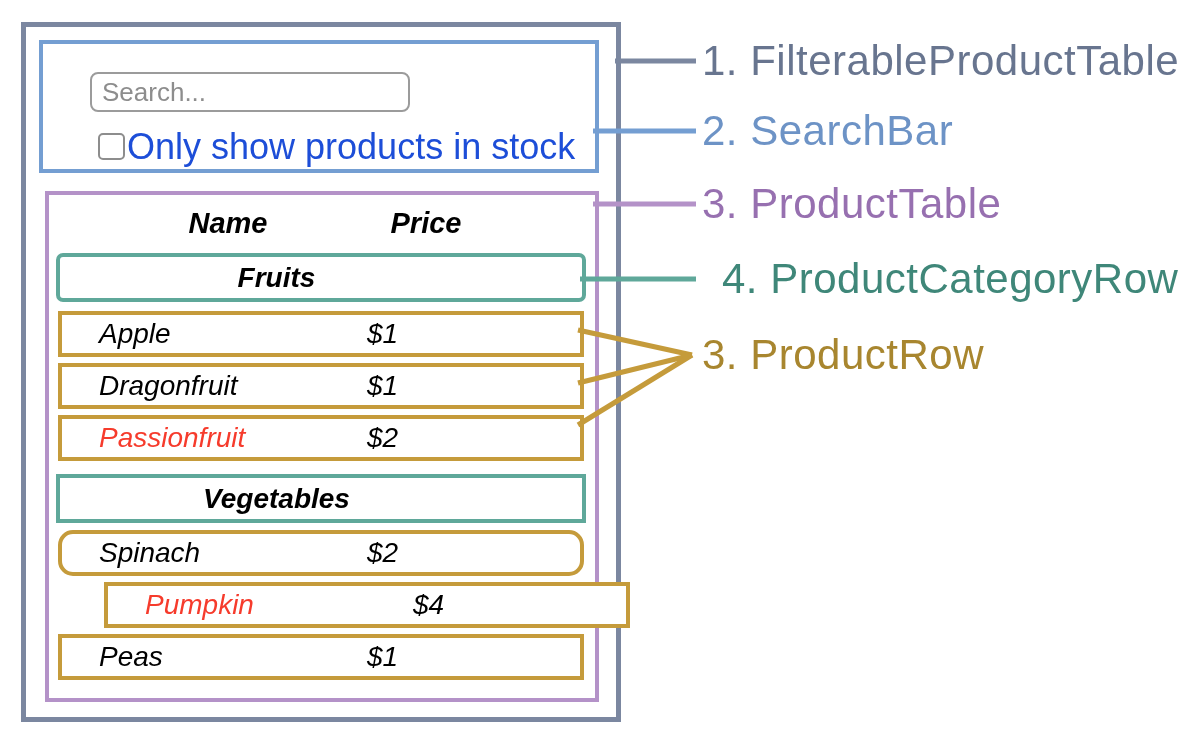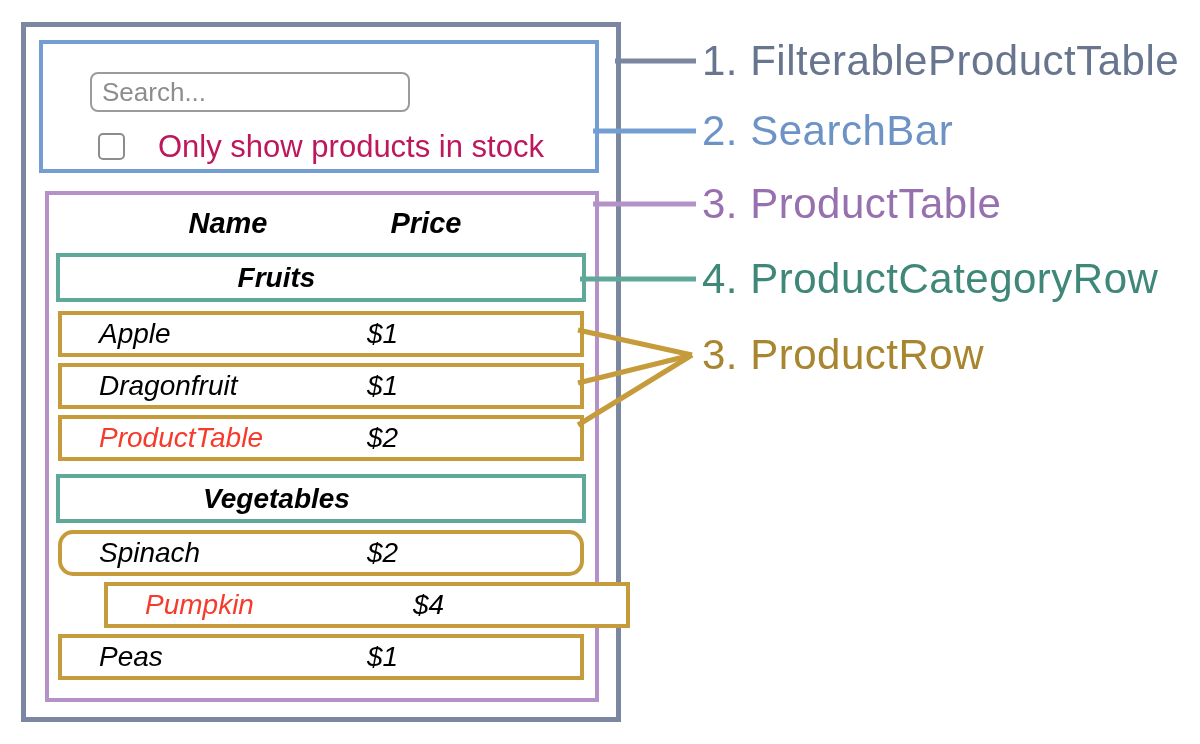--- a/index.html
+++ b/index.html
@@ -23,37 +23,37 @@
     padding:0 0 0 10px; outline:none; background:#fff;
   }
   .search-input::placeholder { color:var(--muted); opacity:1; }
 
   .checkbox-row { position:absolute; left:55px; top:88px; display:flex; align-items:center; }
   .checkbox {
     width:27px; height:27px; box-sizing:border-box;
     border:2px solid var(--muted); border-radius:5px; background:#fff;
     flex:0 0 auto; cursor:pointer;
   }
-  .checkbox-label { margin-left:33px; font-size:31px; line-height:29px; color:#be185d; white-space:nowrap; }
+  .checkbox-label { margin-left:2px; font-size:36px; line-height:29px; color:#1d4ed8; white-space:nowrap; }
 
   
   .hdr { position:absolute; top:12px; transform:translateX(-50%);
          font-size:29px; font-weight:bold; white-space:nowrap; }
   .hdr-name  { left:179px; }
   .hdr-price { left:377px; }
 
   .cat-row {
     position:absolute; left:7px; width:530px; height:49px;
     box-sizing:border-box; border:4px solid var(--categoryrow_border); background:#fff;
   }
   .cat-row .cat-label {
     position:absolute; left:0; top:0; width:433px; height:41px;
     text-align:center; line-height:41px; font-size:28px; font-weight:bold;
   }
-  .cat-fruits     { top:58px;  }
+  .cat-fruits     { top:58px;border-radius:7px;  }
   .cat-vegetables { top:279px; }
 
   .prod-row {
     position:absolute; left:9px; width:526px; height:46px;
     box-sizing:border-box; border:4px solid var(--productrow_border); background:#fff;
   }
   .prod-row .name  { position:absolute; left:37px;  top:0; line-height:38px; font-size:28px; white-space:nowrap; }
   .prod-row .price { position:absolute; left:305px; top:0; line-height:38px; font-size:28px; white-space:nowrap; }
   .row-apple        { top:116px; }
   .row-dragonfruit  { top:168px; }
@@ -62,21 +62,21 @@
   .row-pumpkin      { top:387px;margin-left:46px; }
   .row-peas         { top:439px; }
   .out-of-stock { color:var(--out_of_stock); }
 
   
   .ann { position:absolute; left:702px; font-size:42px; line-height:38px;
          letter-spacing:0.5px; white-space:nowrap; }
   .ann-1 { top:42px;  color:var(--filterable_label); }
   .ann-2 { top:112px; color:var(--searchbar_label); }
   .ann-3 { top:185px; color:var(--producttable_label); }
-  .ann-4 { top:260px; color:var(--categoryrow_label); }
+  .ann-4 { top:260px; color:var(--categoryrow_label);margin-left:20px; }
   .ann-5 { top:336px; color:var(--productrow_label); }
 
   
   .connectors { position:absolute; left:0; top:0; width:1200px; height:744px; pointer-events:none; }
   .ln { fill:none; stroke-width:5; }
   .ln-filterable   { stroke:var(--filterable_border); }
   .ln-searchbar    { stroke:var(--searchbar_border); }
   .ln-producttable { stroke:var(--producttable_border); }
   .ln-categoryrow  { stroke:var(--categoryrow_border); }
   .ln-productrow   { stroke:var(--productrow_border); }
@@ -107,21 +107,21 @@
 
       <div class="prod-row row-apple">
         <span class="name">Apple</span>
         <span class="price">$1</span>
       </div>
       <div class="prod-row row-dragonfruit">
         <span class="name">Dragonfruit</span>
         <span class="price">$1</span>
       </div>
       <div class="prod-row row-passionfruit">
-        <span class="name out-of-stock">ProductTable</span>
+        <span class="name out-of-stock">Passionfruit</span>
         <span class="price">$2</span>
       </div>
 
       <div class="cat-row cat-vegetables">
         <span class="cat-label">Vegetables</span>
       </div>
 
       <div class="prod-row row-spinach">
         <span class="name">Spinach</span>
         <span class="price">$2</span>

